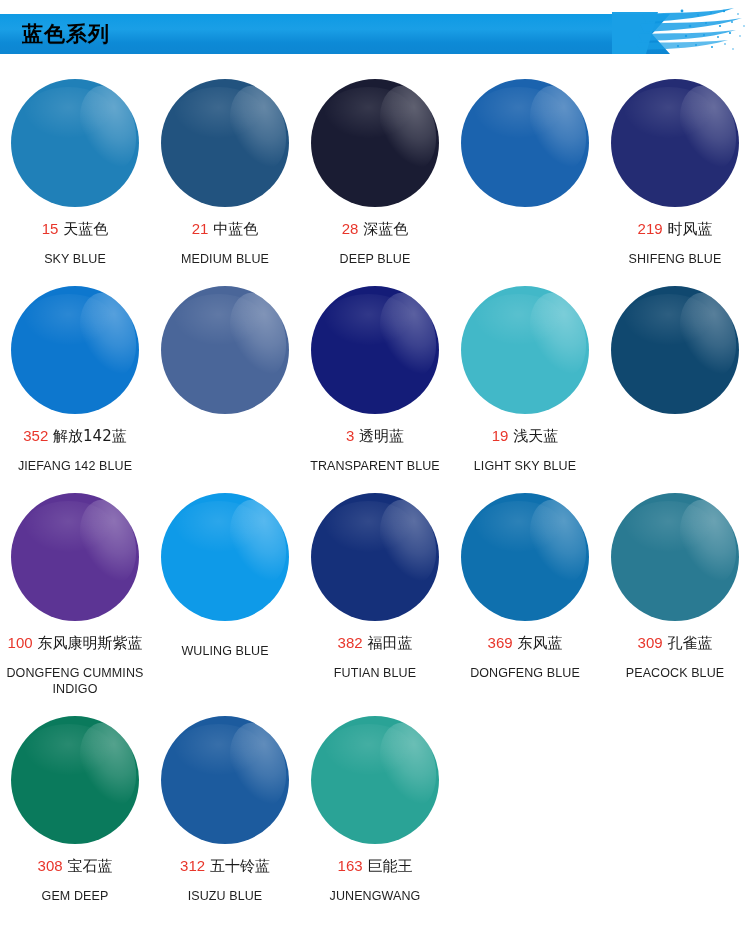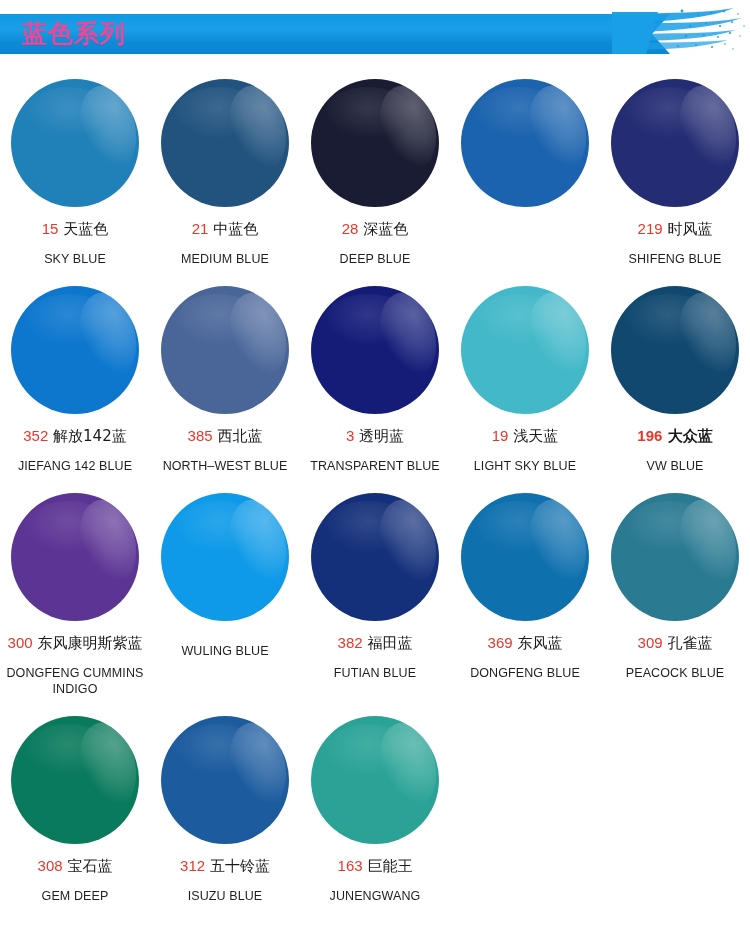--- a/index.html
+++ b/index.html
@@ -44,24 +44,24 @@
     width: 40px;
     height: 40px;
     background: linear-gradient(180deg, #0f9ae4 0%, #0d86d2 100%);
     clip-path: polygon(0 0, 100% 0, 55% 50%, 100% 100%, 0 100%);
   }
 
   .banner-title {
     position: absolute;
     left: 22px;
     top: 16px;
-    font-size: 25px;
+    font-size: 21px;
     line-height: 36px;
     font-weight: bold;
-    color: #ec4899;
+    color: #000000;
     letter-spacing: 1px;
     font-family: "DejaVu Sans", "Liberation Sans", sans-serif;
     z-index: 4;
     text-shadow: 0 1px 0 rgba(0,0,0,0.06);
   }
 
   
   .brush {
     position: absolute;
     left: 612px;
@@ -282,24 +282,20 @@
           <div class="label-en">JIEFANG 142 BLUE</div>
         </div>
       </div>
       <div class="cell">
         <div class="swatch-wrap">
           <div class="swatch" style="background:#4a6699;">
             <span class="gloss"></span>
             <span class="gloss2"></span>
           </div>
         </div>
-        <div class="labels">
-          <div class="label-cn"><span class="num">385</span> <span>西北蓝</span></div>
-          <div class="label-en">NORTH–WEST BLUE</div>
-        </div>
       </div>
       <div class="cell">
         <div class="swatch-wrap">
           <div class="swatch" style="background:#141c78;">
             <span class="gloss"></span>
             <span class="gloss2"></span>
           </div>
         </div>
         <div class="labels">
           <div class="label-cn"><span class="num">3</span> <span>透明蓝</span></div>
@@ -318,37 +314,33 @@
           <div class="label-en">LIGHT SKY BLUE</div>
         </div>
       </div>
       <div class="cell">
         <div class="swatch-wrap">
           <div class="swatch" style="background:#10486f;">
             <span class="gloss"></span>
             <span class="gloss2"></span>
           </div>
         </div>
-        <div class="labels">
-          <div class="label-cn bold"><span class="num">196</span> <span>大众蓝</span></div>
-          <div class="label-en">VW BLUE</div>
-        </div>
       </div>
     </div>
 
     <div class="row row-3">
       <div class="cell">
         <div class="swatch-wrap">
           <div class="swatch" style="background:#5c3494;">
             <span class="gloss"></span>
             <span class="gloss2"></span>
           </div>
         </div>
         <div class="labels">
-          <div class="label-cn"><span class="num">300</span> <span>东风康明斯紫蓝</span></div>
+          <div class="label-cn"><span class="num">100</span> <span>东风康明斯紫蓝</span></div>
           <div class="label-en">DONGFENG CUMMINS INDIGO</div>
         </div>
       </div>
       <div class="cell">
         <div class="swatch-wrap">
           <div class="swatch" style="background:#0e9ae8;">
             <span class="gloss"></span>
             <span class="gloss2"></span>
           </div>
         </div>

